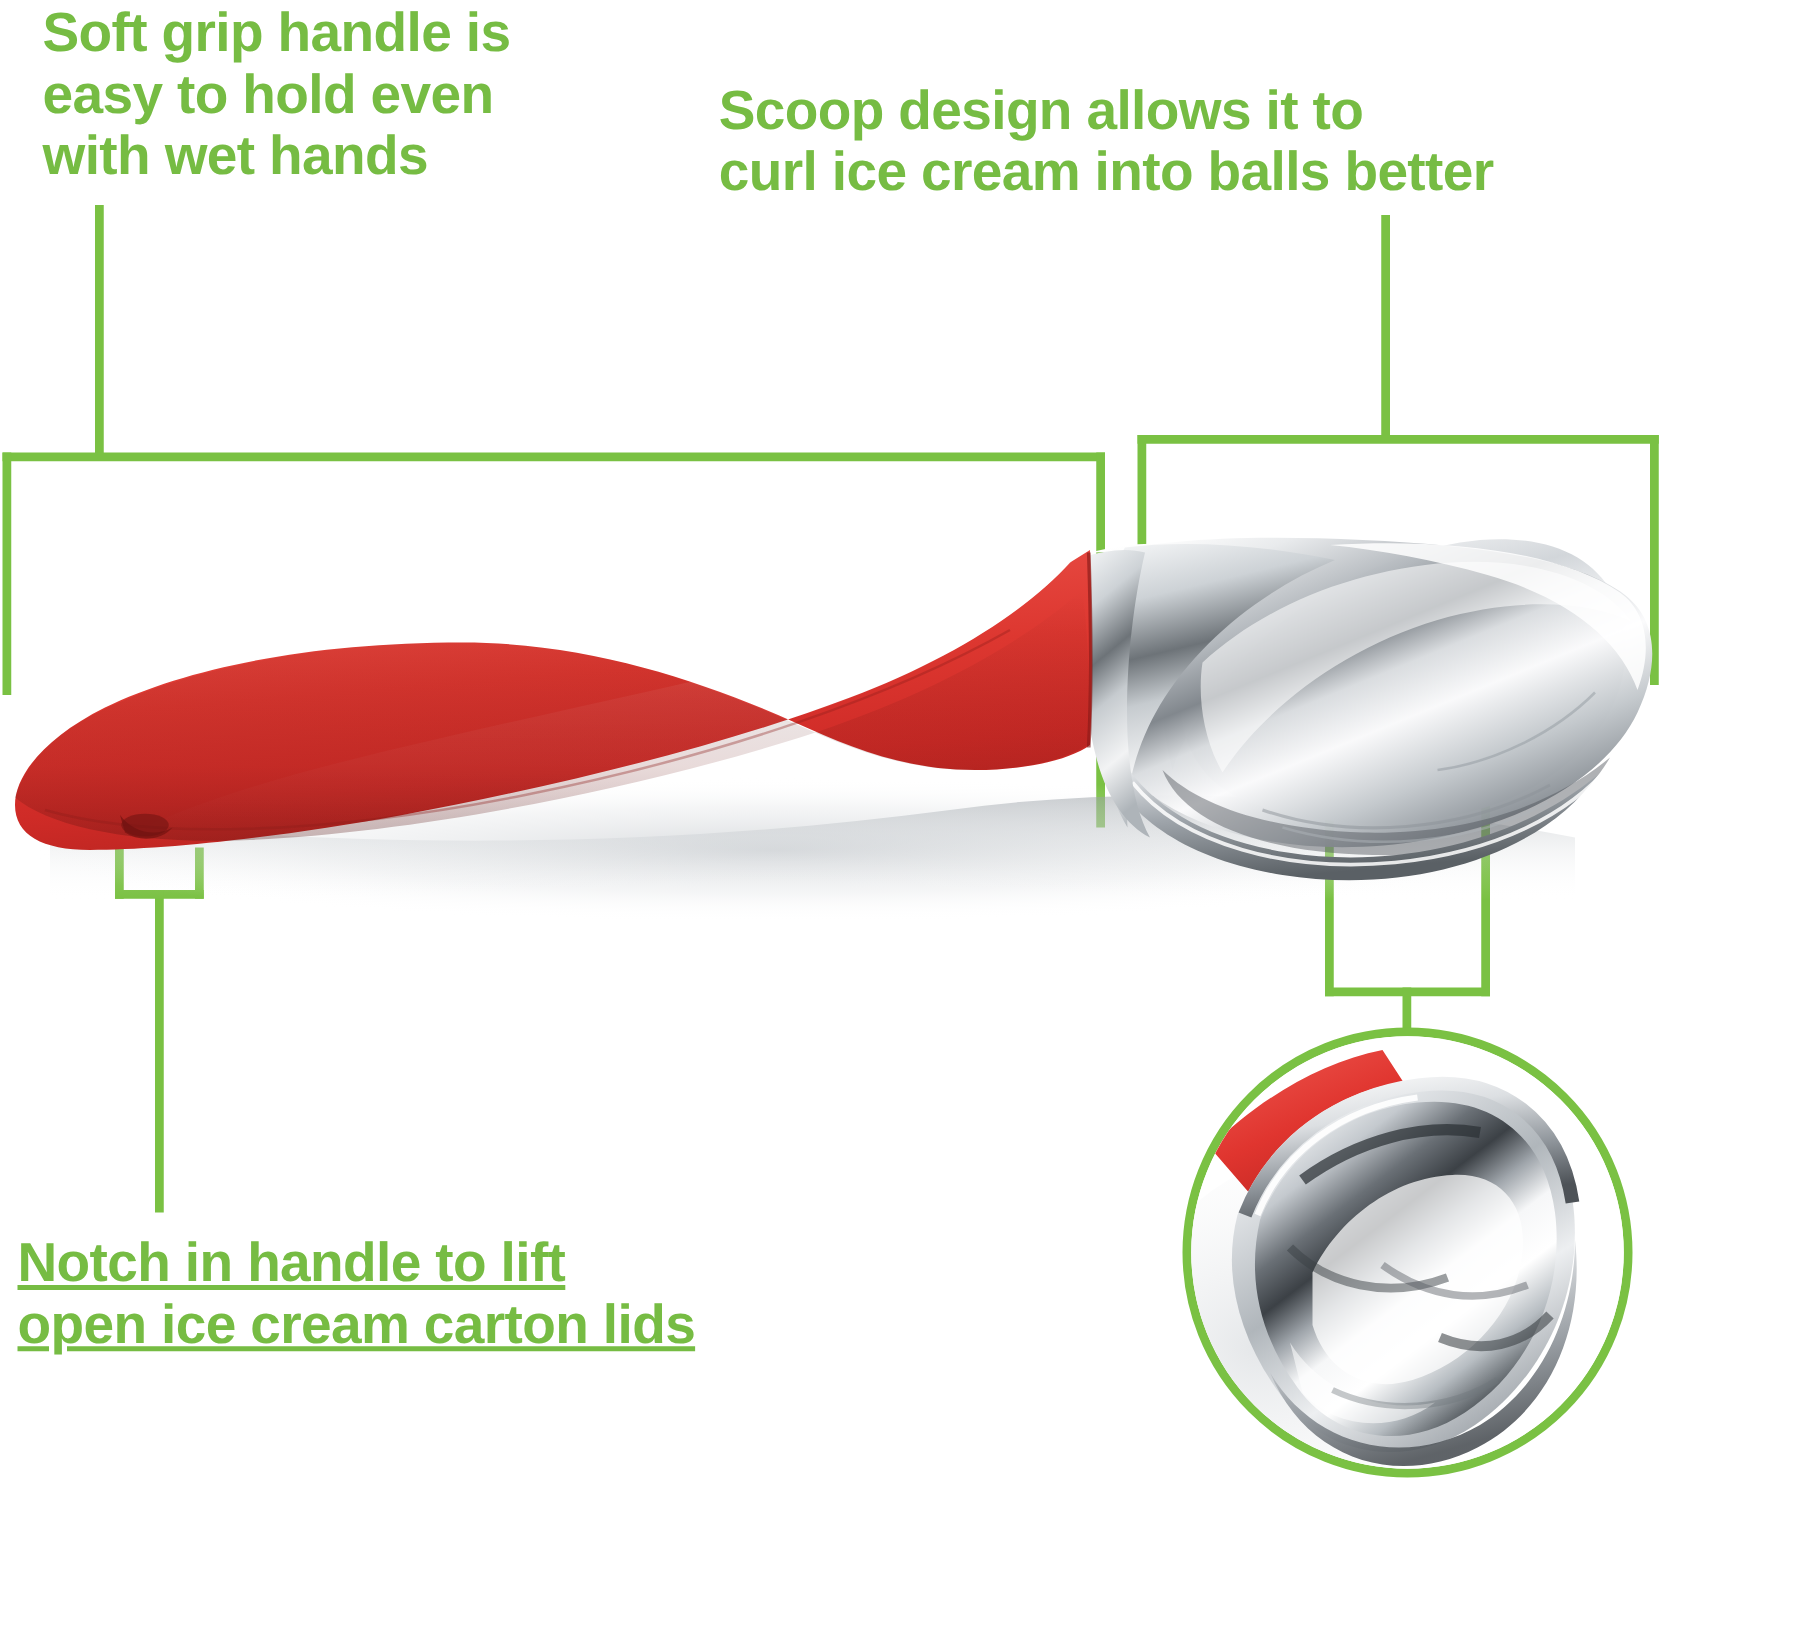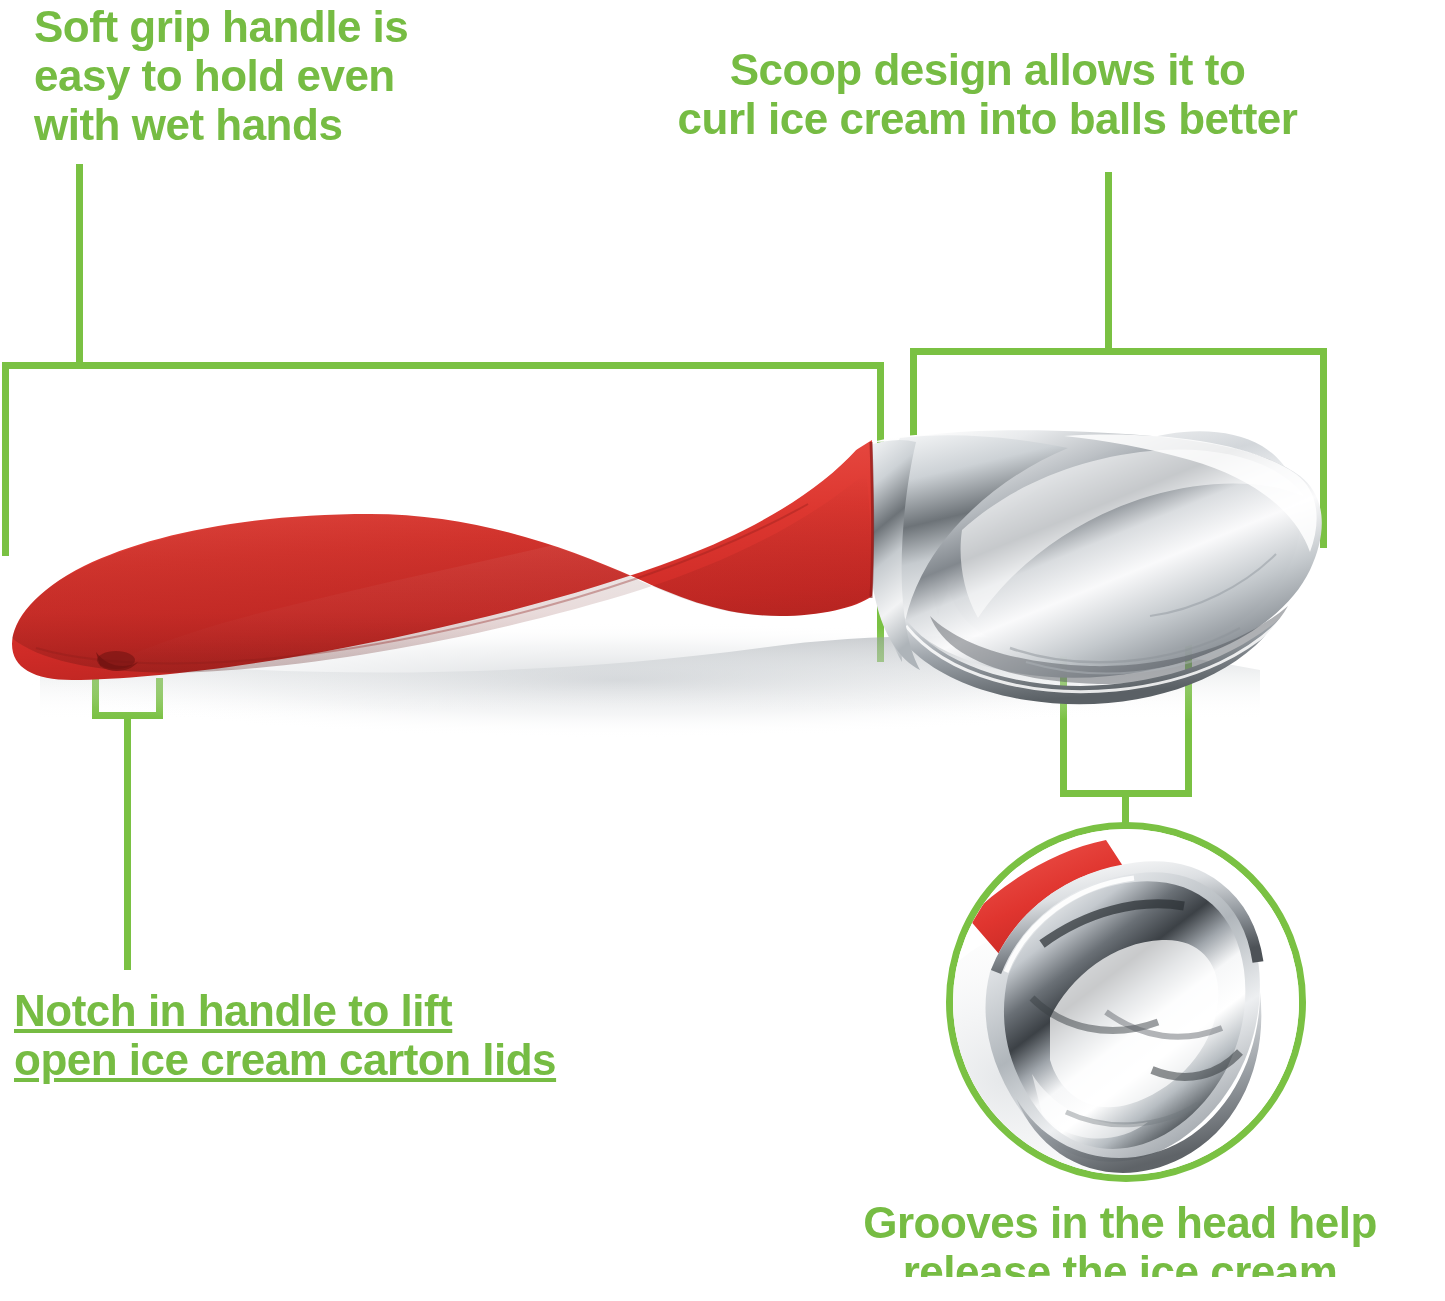--- a/index.html
+++ b/index.html
@@ -23,21 +23,21 @@
     position: absolute;
     color: #76bc43;
     font-family: "Liberation Sans", sans-serif;
     font-weight: bold;
     font-size: 44px;
     line-height: 49px;
     letter-spacing: -0.5px;
     white-space: pre-line;
   }
   #txt-soft-grip  { left: 34px;  top: 2px;    width: 470px; text-align: left; }
-  #txt-scoop      { left: 575px; top: 45px;   width: 825px; text-align: center; }
+  #txt-scoop      { left: 575px; top: 64px;   width: 825px; text-align: left; }
   #txt-notch      { left: 14px;  top: 986px;  width: 720px; text-align: left; text-decoration: underline; }
   #txt-grooves    { left: 800px; top: 1198px; width: 640px; text-align: center; }
 
   
   .ln { position: absolute; background: #7ac143; }
   .ln-h { height: 7px; }
   .ln-v { width: 7px; }
 
   
   #product { position: absolute; left: 0; top: 380px; width: 1445px; height: 360px; }
@@ -65,22 +65,20 @@
   <div class="callout" id="txt-soft-grip">Soft grip handle is
 easy to hold even
 with wet hands</div>
 
   <div class="callout" id="txt-scoop">Scoop design allows it to
 curl ice cream into balls better</div>
 
   <div class="callout" id="txt-notch">Notch in handle to lift
 open ice cream carton lids</div>
 
-  <div class="callout" id="txt-grooves">Grooves in the head help
-release the ice cream</div>
 
   <div class="ln ln-v" style="left:76px; top:164px; height:202px;"></div>
   <div class="ln ln-h" style="left:2px; top:362px; width:882px;"></div>
   <div class="ln ln-v" style="left:2px; top:362px; height:194px;"></div>
   <div class="ln ln-v" style="left:877px; top:362px; height:300px;"></div>
 
   <div class="ln ln-v" style="left:1105px; top:172px; height:182px;"></div>
   <div class="ln ln-h" style="left:910px; top:348px; width:417px;"></div>
   <div class="ln ln-v" style="left:910px; top:348px; height:212px;"></div>
   <div class="ln ln-v" style="left:1320px; top:348px; height:200px;"></div>

